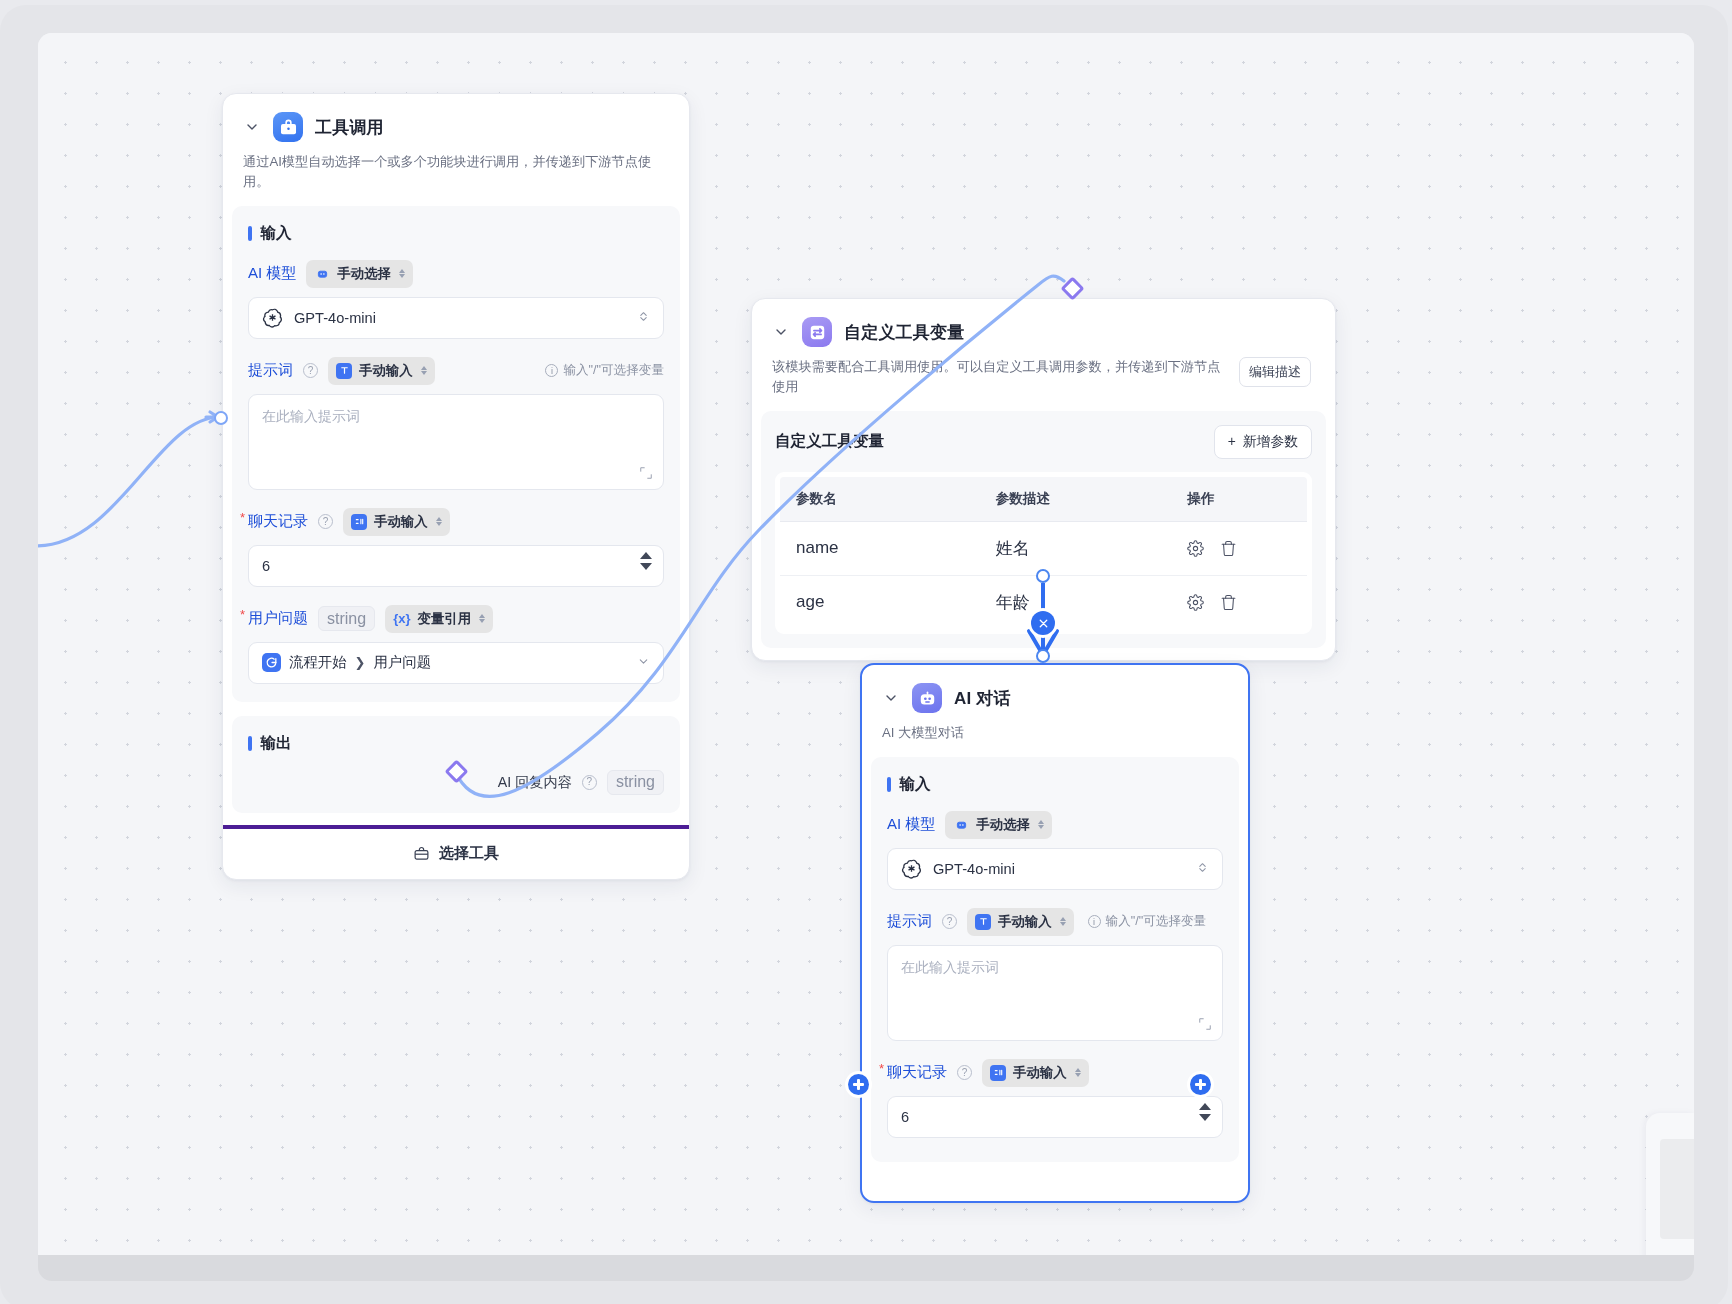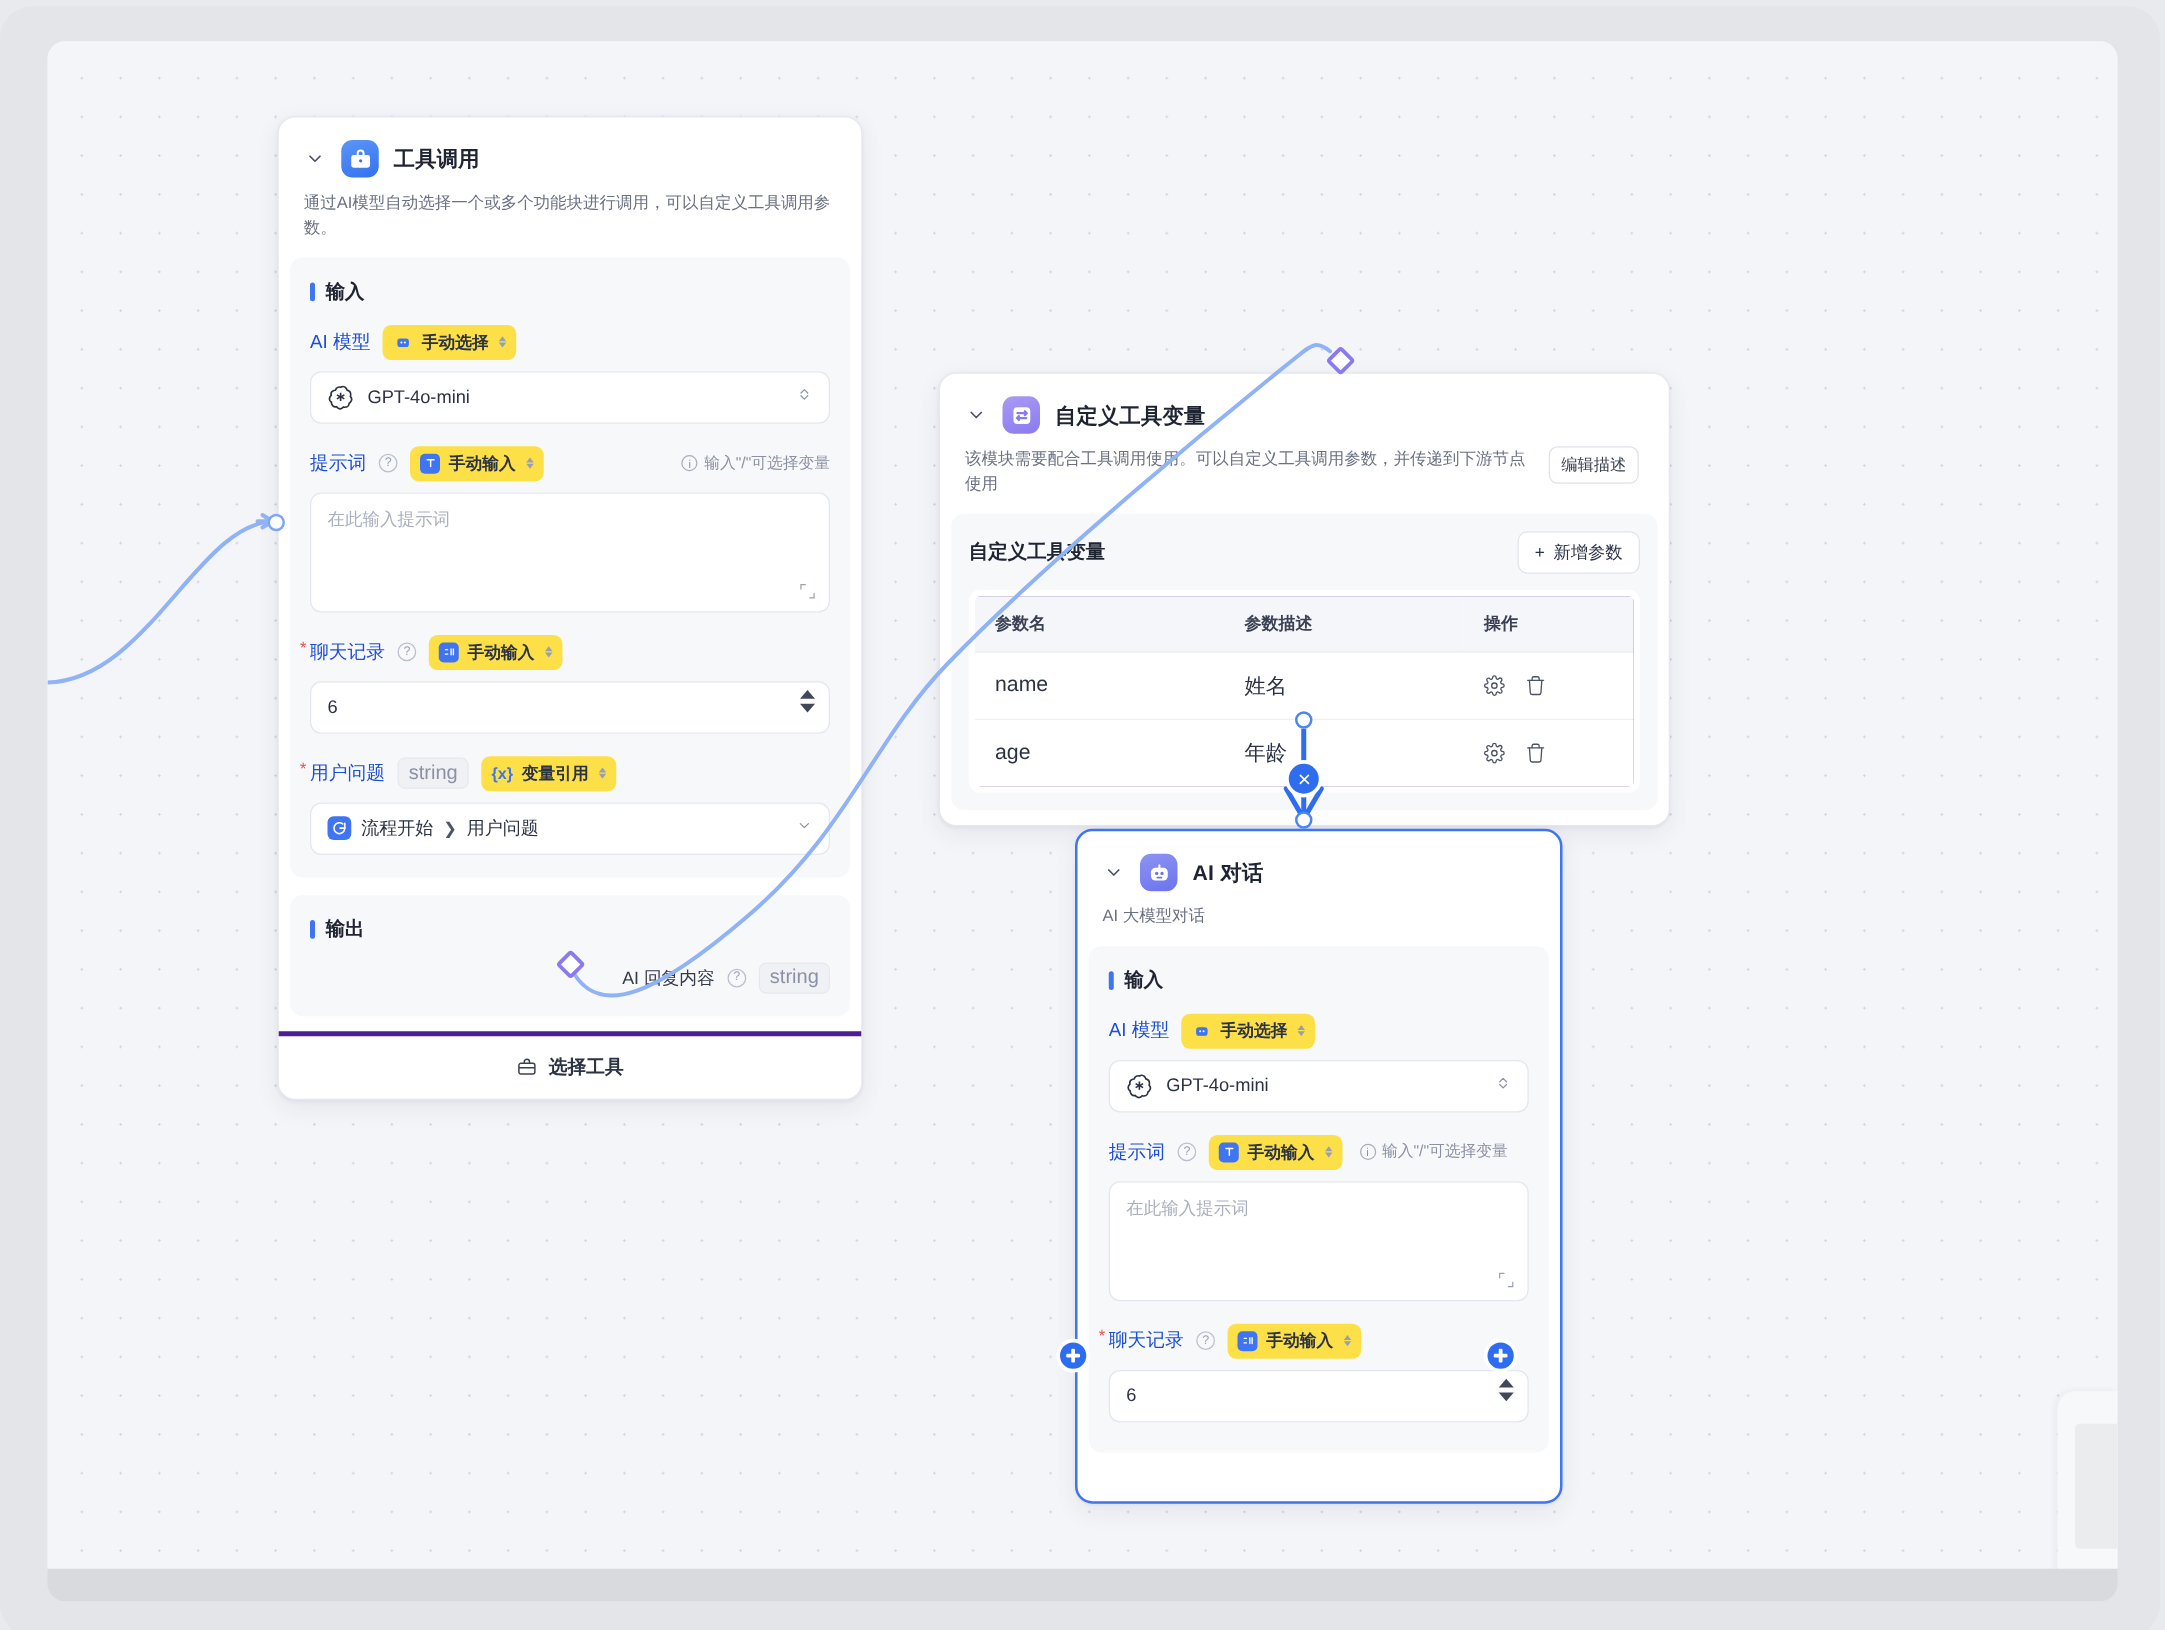--- a/index.html
+++ b/index.html
@@ -100,21 +100,21 @@
   .field-row{ display:flex; align-items:center; gap:10px; margin-bottom:9px; flex-wrap:wrap; }
   .field-label{ font-size:15px; color:#1d4ed8; white-space:nowrap; position:relative; }
   .req::before{ content:"*"; color:#f04a4a; font-size:13px; position:absolute; left:-8px; top:-2px; }
   .q-mark{
     width:15px; height:15px; border:1.3px solid #b9bfcd; border-radius:50%;
     display:inline-flex; align-items:center; justify-content:center;
     font-size:10px; color:#9aa1b1; line-height:1;
   }
   .tag-pill{
     display:inline-flex; align-items:center; gap:7px;
-    background:#fde047; border-radius:7px; padding:5px 8px;
+    background:#e5e5e5; border-radius:7px; padding:5px 8px;
     font-size:13.4px; font-weight:600; color:#2b3244; cursor:pointer;
   }
   .pill-ico{ width:16px;height:16px;border-radius:4px;display:flex;align-items:center;justify-content:center;flex:0 0 16px;}
   .pill-ico svg{width:11px;height:11px;}
   .pill-blue{ background:#3f74f2; }
   .updown{ display:inline-flex; flex-direction:column; gap:1px; margin-left:1px; }
   .updown span{ display:block; width:0;height:0;border-left:3.2px solid transparent;border-right:3.2px solid transparent; }
   .updown .u{ border-bottom:4px solid #97a0b2; }
   .updown .d{ border-top:4px solid #97a0b2; }
   .type-chip{
@@ -263,21 +263,21 @@
             </span>
             <span class="node-ico ico-blue">
               <svg viewBox="0 0 24 24" fill="none" stroke="#fff" stroke-width="2" stroke-linecap="round" stroke-linejoin="round">
                 <rect x="2.5" y="7.5" width="19" height="13" rx="2.5" fill="#fff" stroke="none"></rect>
                 <path d="M9 7.5V6a3 3 0 0 1 6 0v1.5" stroke="#fff"></path>
                 <circle cx="12" cy="13.5" r="1.6" fill="#3272ef" stroke="none"></circle>
               </svg>
             </span>
             <span class="node-title">工具调用</span>
           </div>
-          <div class="node-desc">通过AI模型自动选择一个或多个功能块进行调用，可以自定义工具调用参数。</div>
+          <div class="node-desc">通过AI模型自动选择一个或多个功能块进行调用，并传递到下游节点使用。</div>
         </div>
 
         <div class="sect">
           <div class="sect-title">输入</div>
 
           <div class="field-row">
             <span class="field-label">AI 模型</span>
             <span class="tag-pill">
               <span class="pill-ico">
                 <svg viewBox="0 0 24 24" fill="none">

